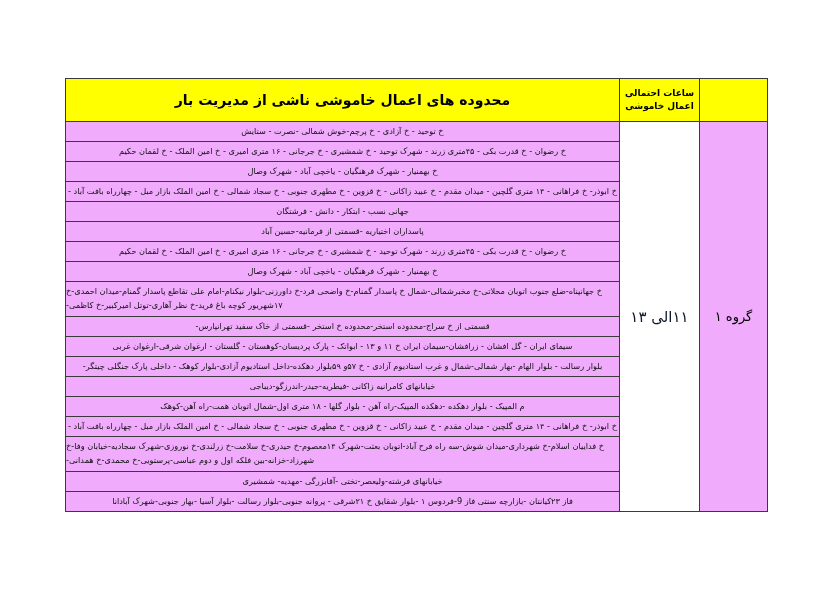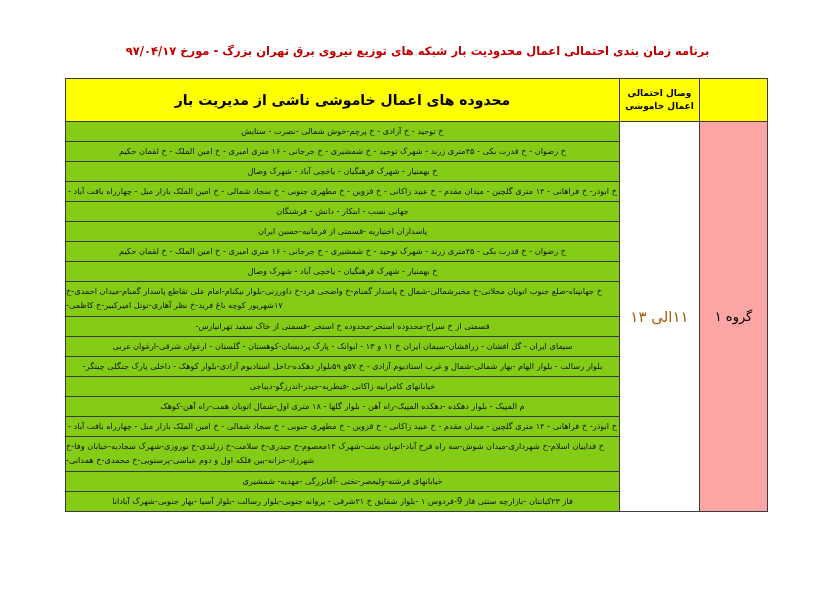--- a/index.html
+++ b/index.html
@@ -75,72 +75,71 @@
   }
   tr.hdr td.hdr-hours {
     font-size: 9px;
   }
   tr.hdr td.hdr-areas {
     font-size: 14px;
   }
 
   
   td.group-cell {
-    background: #fca5a5;
+    background: #f0abfc;
     text-align: center;
     vertical-align: middle;
     font-size: 13px;
     font-weight: bold;
     color: #000;
   }
   
   td.hours-cell {
     background: #ffffff;
     text-align: center;
     vertical-align: middle;
     font-size: 15px;
     font-weight: bold;
-    color: #a16207;
+    color: #0f172a;
   }
   
   td.area-cell {
-    background: #84cc16;
+    background: #f0abfc;
     text-align: center;
     font-size: 8.2px;
     color: #111;
     padding: 3px 6px;
     line-height: 1.65;
     direction: rtl;
     unicode-bidi: embed;
   }
   td.area-cell.two-line {
     text-align: left;
   }
   .r1 { height: 19px; }
   .r2 { height: 34px; }
 </style>
 </head>
 <body>
 
 <div class="page">
 
-  <div class="doc-title">برنامه زمان بندی احتمالی اعمال محدودیت بار شبکه های توزیع نیروی برق تهران بزرگ - مورخ  ۹۷/۰۴/۱۷</div>
 
   <div class="table-wrap">
     <table class="outage">
       <colgroup>
         <col class="c-group">
         <col class="c-hours">
         <col class="c-areas">
       </colgroup>
       <tbody>
 
         <tr class="hdr">
           <td class="hdr-group"></td>
-          <td class="hdr-hours">وصال احتمالی اعمال خاموشی</td>
+          <td class="hdr-hours">ساعات احتمالی اعمال خاموشی</td>
           <td class="hdr-areas">محدوده های اعمال خاموشی ناشی از مدیریت بار</td>
         </tr>
 
         <tr>
           <td class="group-cell" rowspan="18">گروه ۱</td>
           <td class="hours-cell" rowspan="18">۱۱الی ۱۳</td>
           <td class="area-cell r1">خ توحید - خ آزادی - خ پرچم-خوش شمالی -نصرت - ستایش</td>
         </tr>
 
         <tr>
@@ -149,21 +148,21 @@
         <tr>
           <td class="area-cell r1">خ بهمنیار - شهرک فرهنگیان - یاخچی آباد - شهرک وصال</td>
         </tr>
         <tr>
           <td class="area-cell r1">خ ابوذر- خ فراهانی - ۱۴ متری گلچین - میدان مقدم - خ عبید زاکانی - خ قزوین - خ مطهری جنوبی - خ سجاد شمالی - خ امین الملک بازار مبل - چهارراه بافت آباد -</td>
         </tr>
         <tr>
           <td class="area-cell r1">جهانی نسب - ابتکار - دانش  - فرشتگان</td>
         </tr>
         <tr>
-          <td class="area-cell r1">پاسداران اختیاریه -قسمتی از فرمانیه-حسین ایران</td>
+          <td class="area-cell r1">پاسداران اختیاریه -قسمتی از فرمانیه-حسین آباد</td>
         </tr>
         <tr>
           <td class="area-cell r1">خ رضوان - خ قدرت بکی - ۴۵متری زرند - شهرک توحید - خ شمشیری - خ جرجانی - ۱۶ متری امیری - خ امین الملک - خ لقمان حکیم</td>
         </tr>
         <tr>
           <td class="area-cell r1">خ بهمنیار - شهرک فرهنگیان - یاخچی آباد - شهرک وصال</td>
         </tr>
         <tr>
           <td class="area-cell two-line r2">خ جهانپناه-ضلع جنوب اتوبان محلاتی-خ مخبرشمالی-شمال خ پاسدار گمنام-خ واضحی فرد-خ داورزنی-بلوار نیکنام-امام علی تقاطع پاسدار گمنام-میدان احمدی-خ ۱۷شهریور کوچه باغ فرید-خ نظر آهاری-توتل امیرکبیر-خ کاظمی-</td>
         </tr>

